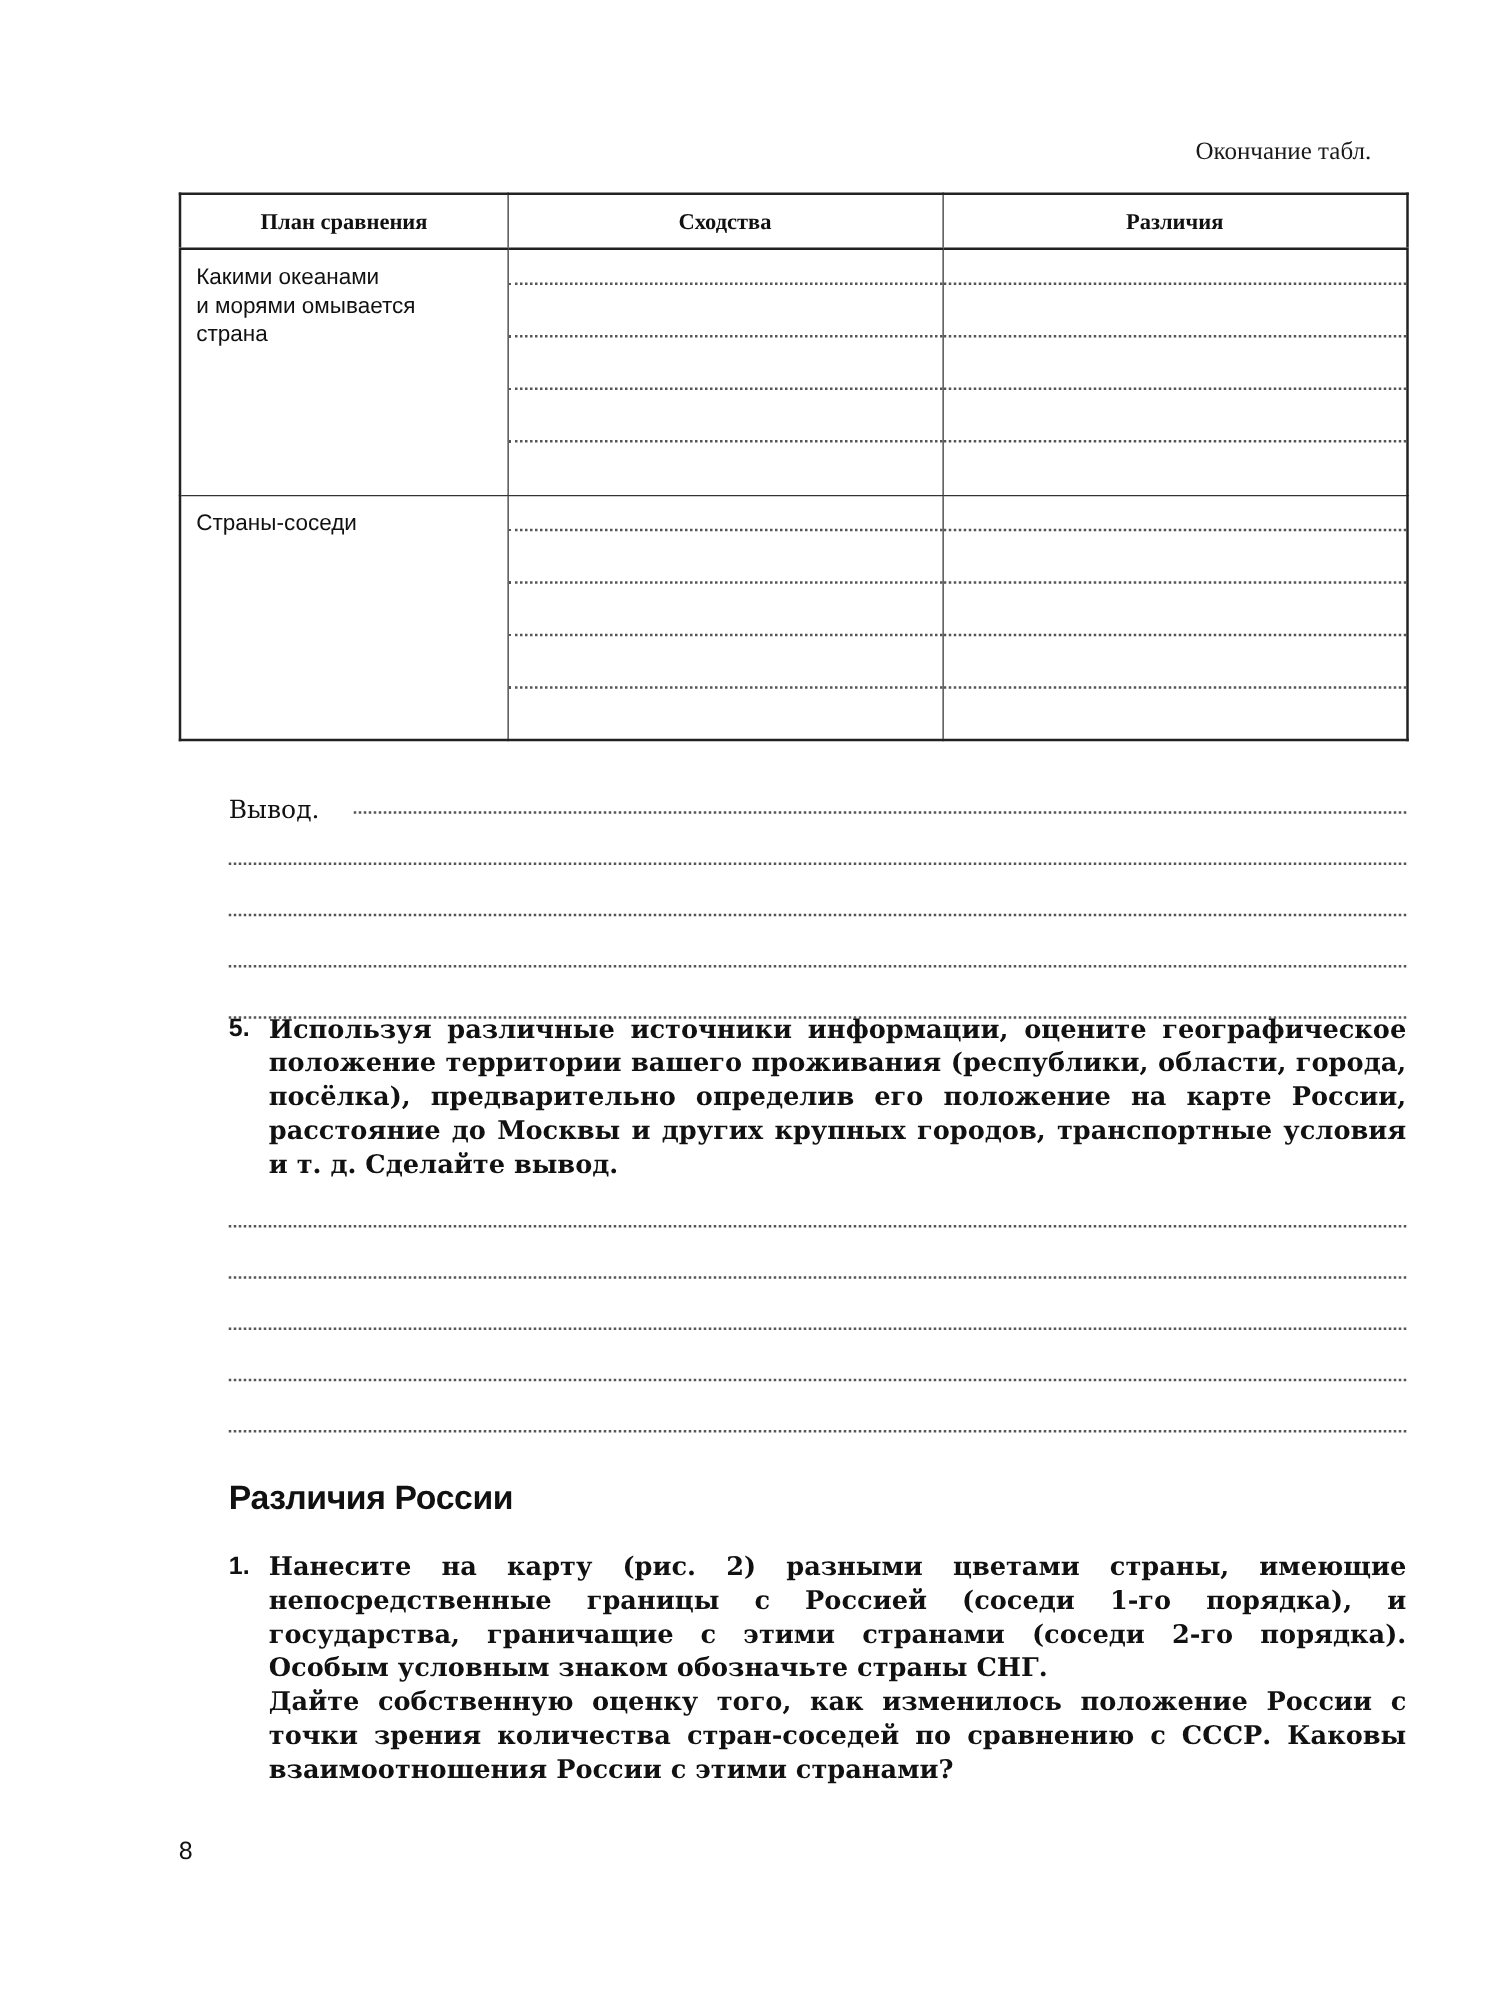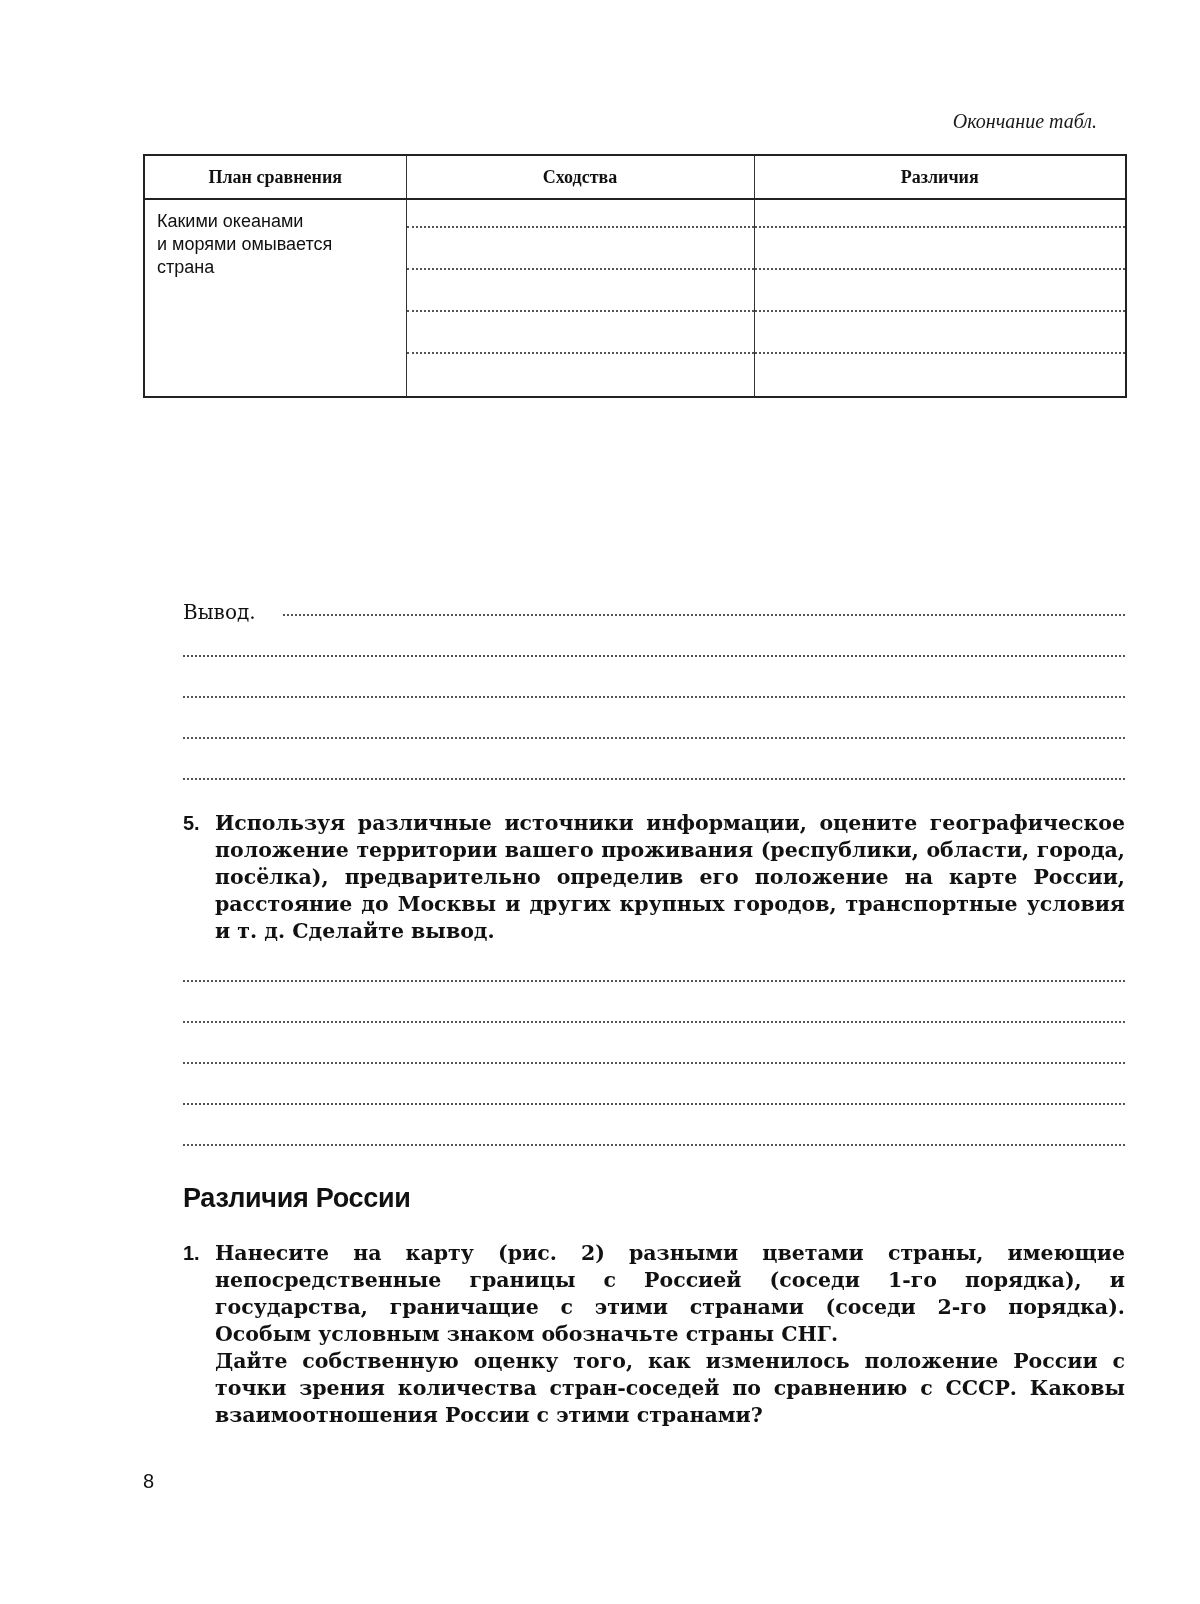--- a/index.html
+++ b/index.html
@@ -13,21 +13,20 @@
       position: relative;
       overflow: hidden;
       color: #111111;
     }
 
     .table-caption {
       position: absolute;
       top: 110px;
       right: 103px;
       font-family: "Liberation Serif", "DejaVu Serif", serif;
-      font-style: italic;
       font-size: 20px;
       color: #1a1a1a;
     }
 
     table.compare {
       position: absolute;
       top: 154px;
       left: 143px;
       width: 982px;
       border-collapse: collapse;
@@ -184,24 +183,39 @@
         <div class="dot-line"></div>
         <div class="dot-line"></div>
       </td>
       <td class="dots-cell">
         <div class="dot-line"></div>
         <div class="dot-line"></div>
         <div class="dot-line"></div>
         <div class="dot-line"></div>
       </td>
     </tr>
+    <tr class="row2">
+      <td class="plan">Страны-соседи</td>
+      <td class="dots-cell">
+        <div class="dot-line"></div>
+        <div class="dot-line"></div>
+        <div class="dot-line"></div>
+        <div class="dot-line"></div>
+      </td>
+      <td class="dots-cell">
+        <div class="dot-line"></div>
+        <div class="dot-line"></div>
+        <div class="dot-line"></div>
+        <div class="dot-line"></div>
+      </td>
+    </tr>
   </tbody>
 </table>
 
-<div class="conclusion" style="top:585px;">
+<div class="conclusion" style="top:620px;">
   <div class="write-line lead">
     <span class="lead-label">Вывод.</span>
   </div>
   <div class="write-line"></div>
   <div class="write-line"></div>
   <div class="write-line"></div>
   <div class="write-line"></div>
 </div>
 
 <div class="task" style="top:810px;">

